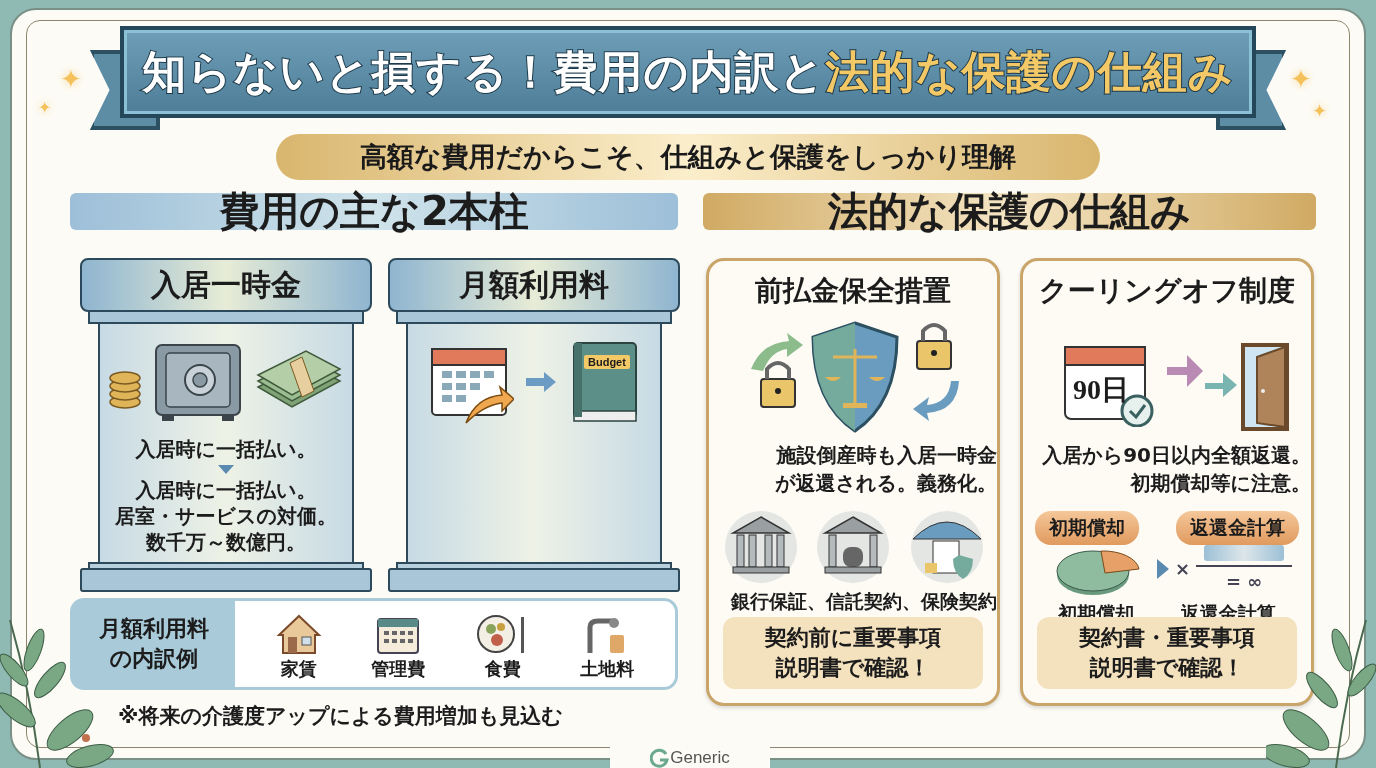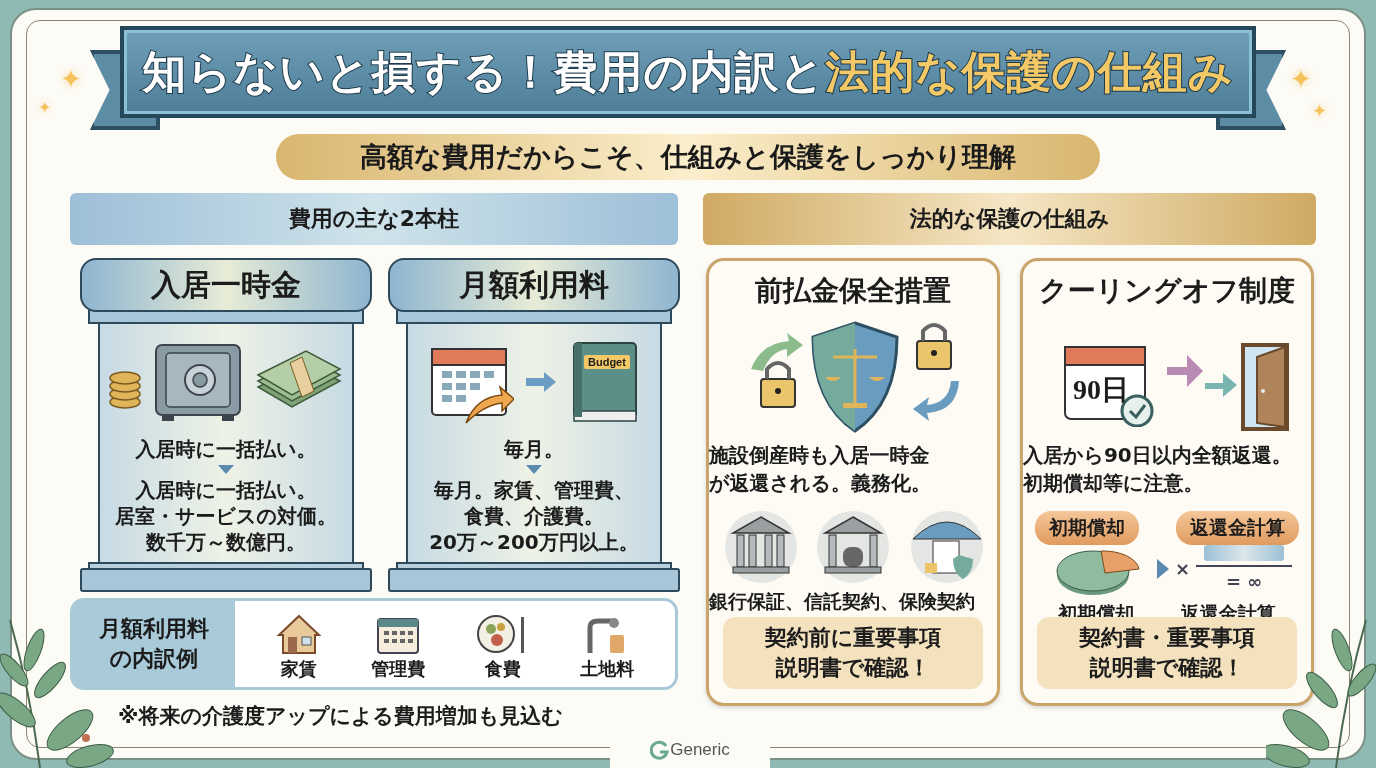--- a/index.html
+++ b/index.html
@@ -9,44 +9,44 @@
 .inner-line{position:absolute;left:14px;top:10px;right:14px;bottom:10px;border:1.5px solid #8c8670;border-radius:14px}
 .sparkle{position:absolute;color:#f4c15a;text-shadow:0 0 10px #f7d48a;font-size:26px}
 .banner-wrap{position:absolute;left:90px;top:26px;width:1196px;height:108px}
 .banner-tail{position:absolute;top:24px;width:70px;height:80px;background:#5d8ca5;border:4px solid #2c4f62}
 .banner-tail.l{left:0;clip-path:polygon(0 0,100% 0,100% 100%,0 100%,28% 50%)}
 .banner-tail.r{right:0;clip-path:polygon(0 0,100% 0,72% 50%,100% 100%,0 100%)}
 .banner{position:absolute;left:30px;right:30px;top:0;height:92px;background:linear-gradient(180deg,#6f9fb8,#5a8aa4 60%,#4e7e97);border:4px solid #24475a;border-radius:0;box-shadow:inset 0 0 0 3px #8cc0d6;display:flex;align-items:center;justify-content:center}
 .banner h1{font-size:44px;color:#fff;letter-spacing:1px;-webkit-text-stroke:2px #1e3a4a;paint-order:stroke fill;font-weight:900}
 .banner h1 .gold{color:#f3c866}
 .subtitle{position:absolute;left:276px;top:134px;width:824px;height:46px;border-radius:23px;background:linear-gradient(90deg,#d9b66e,#fbeecb 50%,#d9b66e);display:flex;align-items:center;justify-content:center;font-size:27px;color:#1a1a1a}
-.sec-head{position:absolute;height:52px;border-radius:6px;display:flex;align-items:center;justify-content:center;font-size:22px}
+.sec-head{position:absolute;height:37px;border-radius:6px;display:flex;align-items:center;justify-content:center;font-size:40px}
 .sec-head.blue{left:70px;top:193px;width:608px;background:linear-gradient(90deg,#9dbfd8,#cfe3ea 50%,#9dbfd8)}
 .sec-head.gold{left:703px;top:193px;width:613px;background:linear-gradient(90deg,#d0aa63,#f5e6c5 50%,#d0aa63)}
 .pillar{position:absolute;top:258px;width:292px;height:334px}
-.pillar .cap{position:absolute;left:0;right:0;top:0;height:54px;background:linear-gradient(90deg,#8fb5d0,#e7ecd6 50%,#8fb5d0);border:2px solid #2d4a5c;border-radius:16px;display:flex;align-items:center;justify-content:center;font-size:30px}
+.pillar .cap{position:absolute;left:0;right:0;top:0;height:54px;background:linear-gradient(90deg,#8fb5d0,#e7ecd6 50%,#8fb5d0);border:2px solid #2d4a5c;border-radius:8px;display:flex;align-items:center;justify-content:center;font-size:30px}
 .pillar .neck{position:absolute;left:8px;right:8px;top:52px;height:14px;background:#a9c6d8;border:2px solid #2d4a5c;border-top:none}
 .pillar .shaft{position:absolute;left:18px;right:18px;top:64px;bottom:18px;background:linear-gradient(90deg,#c7dae4,#eef2e6 50%,#c7dae4);border-left:2px solid #2d4a5c;border-right:2px solid #2d4a5c}
 .pillar .base{position:absolute;left:0;right:0;bottom:0;height:24px;background:#a9c6d8;border:2px solid #2d4a5c;border-radius:3px}
 .pillar .base2{position:absolute;left:8px;right:8px;bottom:20px;height:10px;background:#b8d0de;border:2px solid #2d4a5c;border-bottom:none}
 .pillar .icons{position:absolute;left:28px;right:28px;top:76px;height:96px;display:flex;align-items:center;justify-content:center;gap:10px}
 .pillar .text{position:absolute;left:10px;right:10px;top:178px;text-align:center;font-size:20px;line-height:26px}
 .tri{width:0;height:0;border-left:8px solid transparent;border-right:8px solid transparent;border-top:9px solid #5a8ab0;margin:3px auto}
 .breakdown{position:absolute;left:70px;top:598px;width:608px;height:92px;border-radius:14px;background:#a9cbd9;border:3px solid #a9cbd9;display:flex}
 .breakdown .lbl{width:162px;display:flex;align-items:center;justify-content:center;text-align:center;font-size:22px;line-height:30px}
 .breakdown .items{flex:1;background:#fff;border-radius:0 11px 11px 0;display:flex;align-items:flex-end;justify-content:space-around;padding:0 16px 6px}
 .bitem{display:flex;flex-direction:column;align-items:center;gap:2px}
 .bitem .lab{font-size:18px}
 .note{position:absolute;left:118px;top:702px;font-size:21px}
 .card{position:absolute;top:258px;width:294px;height:448px;background:#fdfbf4;border:3px solid #c9a56a;border-radius:18px;box-shadow:0 2px 4px rgba(0,0,0,.15)}
 .card .title{position:absolute;left:0;right:0;top:14px;text-align:center;font-size:28px;line-height:32px}
-.card .body{position:absolute;left:0;right:0;text-align:left;font-size:20px;line-height:28px}
+.card .body{position:absolute;left:0;right:0;text-align:right;font-size:20px;line-height:28px}
 .card .confirm{position:absolute;left:14px;right:14px;bottom:14px;height:72px;background:#f4e2bf;border-radius:12px;display:flex;align-items:center;justify-content:center;text-align:center;font-size:22px;line-height:30px}
 .pill{display:inline-block;padding:4px 14px;border-radius:16px;background:linear-gradient(180deg,#f5c79a,#e09a5e);font-size:19px}
-.logo{position:absolute;left:610px;top:740px;width:160px;height:28px;background:#fcfbf6;display:flex;align-items:flex-start;justify-content:center;font-family:"Liberation Sans",sans-serif;font-weight:normal;font-size:17px;color:#555}
+.logo{position:absolute;left:610px;top:740px;width:160px;height:28px;background:#fcfbf6;display:flex;align-items:flex-end;justify-content:center;font-family:"Liberation Sans",sans-serif;font-weight:normal;font-size:17px;color:#555}
 .leaf{position:absolute}
 </style>
 </head>
 <body>
 
 <div class="frame">
   <div class="inner-line"></div>
 </div>
 
 <span class="sparkle" style="left:60px;top:64px">✦</span>
@@ -134,27 +134,20 @@
         <path d="M2 8 H20 V2 L32 12 L20 22 V16 H2Z" fill="#6c9cc4"></path>
       </svg>
     <div style="position:relative;width:74px;height:86px">
       <svg width="74" height="86" viewBox="0 0 74 86">
           <rect x="6" y="4" width="62" height="74" rx="4" fill="#5c8f88" stroke="#2b4440" stroke-width="2"></rect>
           <rect x="6" y="72" width="62" height="10" fill="#eee" stroke="#2b4440" stroke-width="1.5"></rect>
           <rect x="6" y="4" width="8" height="74" fill="#46706a"></rect>
         </svg>
       <span style="position:absolute;left:16px;top:16px;background:#f3c866;font-size:11px;padding:1px 4px;border-radius:2px;font-family:'Liberation Sans',sans-serif">Budget</span>
     </div>
-  </div>
-  <div class="text">
-    <div>毎月。</div>
-    <div class="tri"></div>
-    <div>毎月。家賃、管理費、</div>
-    <div>食費、介護費。</div>
-    <div>20万～200万円以上。</div>
   </div>
 </div>
 
 <div class="breakdown">
   <div class="lbl">
       <div>
         <div>月額利用料</div>
         <div>の内訳例</div>
       </div>
     </div>

